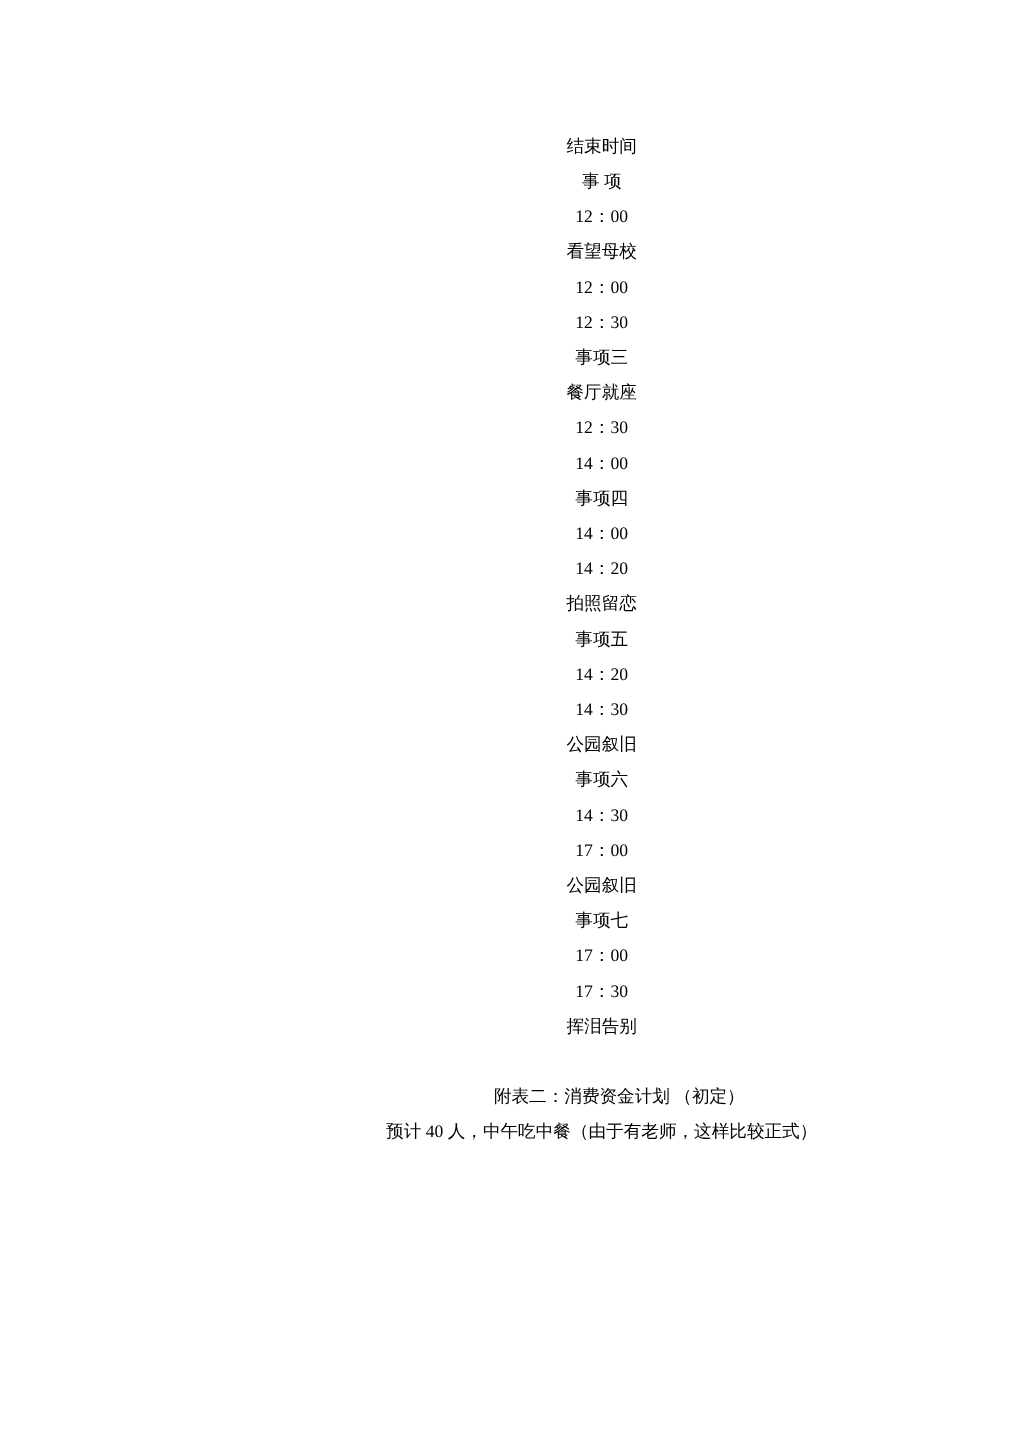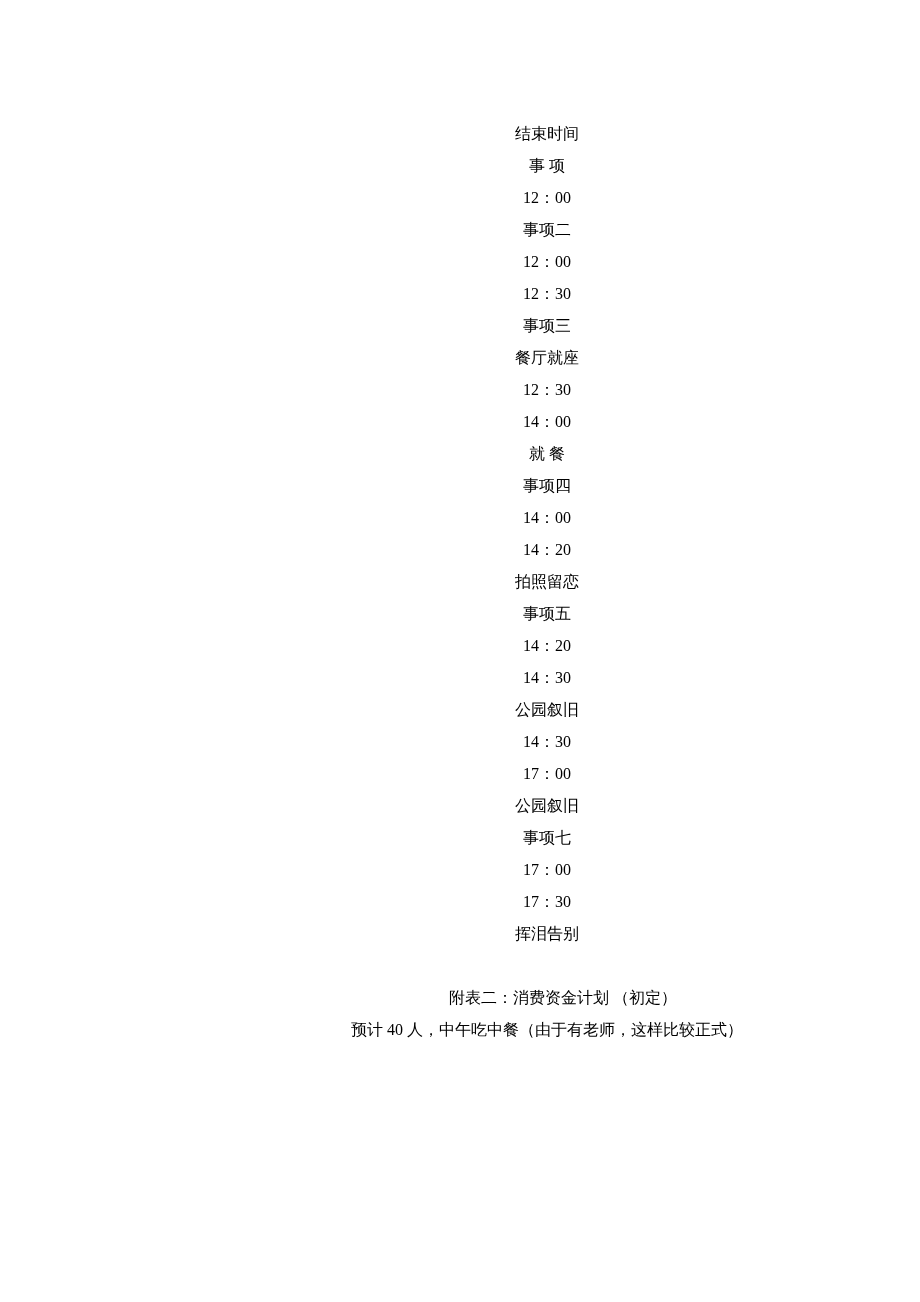--- a/index.html
+++ b/index.html
@@ -30,41 +30,41 @@
     }
   </style>
 </head>
 <body>
 
 <div class="content">
   <span class="line">结束时间</span>
   <span class="line"><span>事</span> <span>项</span></span>
 
   <span class="line">12：00</span>
+  <span class="line">看望母校</span>
 
-  <span class="line">事项二</span>
   <span class="line">12：00</span>
   <span class="line">12：30</span>
   <span class="line">事项三</span>
 
   <span class="line">餐厅就座</span>
   <span class="line">12：30</span>
   <span class="line">14：00</span>
-  <span class="line"><span>就</span> <span>餐</span></span>
 
   <span class="line">事项四</span>
   <span class="line">14：00</span>
   <span class="line">14：20</span>
   <span class="line">拍照留恋</span>
 
   <span class="line">事项五</span>
   <span class="line">14：20</span>
   <span class="line">14：30</span>
   <span class="line">公园叙旧</span>
 
+  <span class="line">事项六</span>
   <span class="line">14：30</span>
   <span class="line">17：00</span>
   <span class="line">公园叙旧</span>
 
   <span class="line">事项七</span>
   <span class="line">17：00</span>
   <span class="line">17：30</span>
   <span class="line">挥泪告别</span>
 
   <span class="line section-gap">附表二：消费资金计划 （初定）</span>

